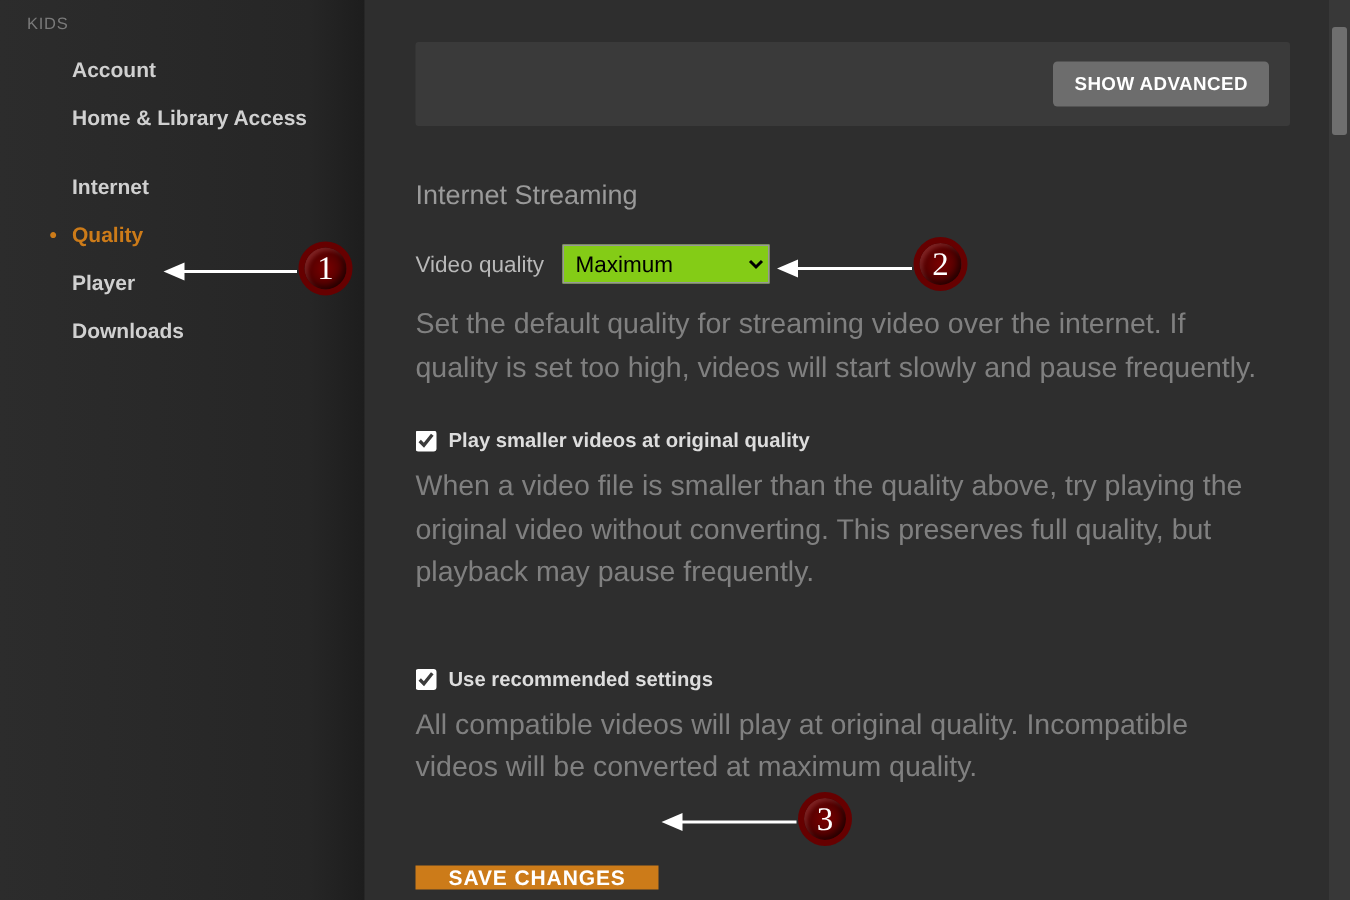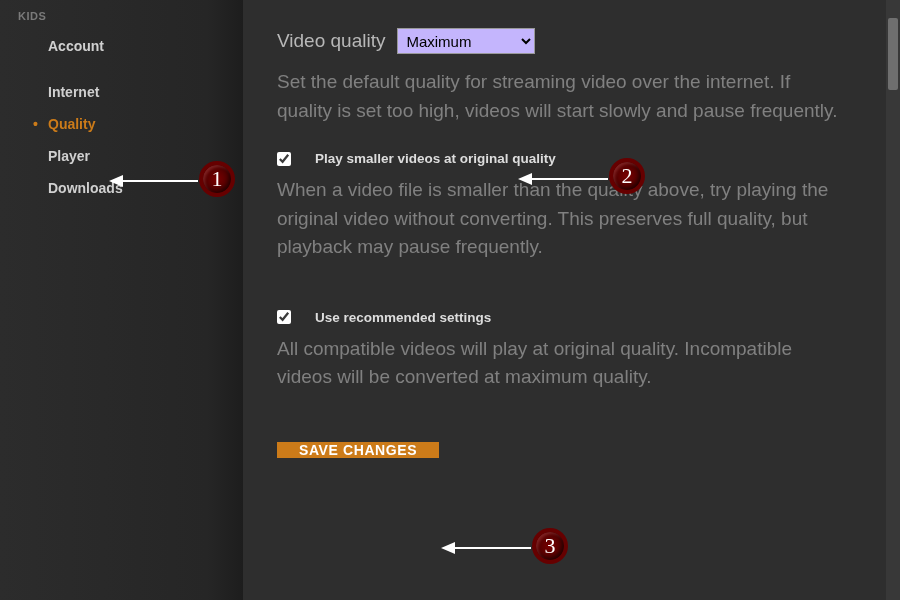--- a/index.html
+++ b/index.html
@@ -15,21 +15,21 @@
     .sidebar {
       position: absolute;
       left: 0; top: 0; bottom: 0;
       width: 243px;
       background: linear-gradient(90deg, #2c2c2c 0%, #262626 85%, #1d1d1d 100%);
       padding-top: 2px;
     }
     .section-header {
       color: #7a7a7a;
       font-size: 11px;
-      font-weight: 700;
+      font-weight: 400;
       letter-spacing: 0.5px;
       padding: 8px 18px;
     }
     .nav-item {
       display: block;
       color: #d0d0d0;
       font-size: 14px;
       padding: 8px 0 8px 48px;
       cursor: pointer;
       position: relative;
@@ -92,41 +92,41 @@
       margin-bottom: 22px;
     }
     .row {
       display: flex;
       align-items: center;
       gap: 12px;
       margin-bottom: 14px;
     }
     .label {
       color: #b8b8b8;
-      font-size: 19px;
+      font-size: 15px;
     }
     select.quality {
       width: 138px;
       height: 26px;
       font-size: 15px;
       padding-left: 4px;
-      background: #c4b5fd;
+      background: #84cc16;
       border: 1px solid #999;
     }
     .help {
       color: #808080;
       font-size: 19px;
       line-height: 1.5;
       margin-bottom: 26px;
       max-width: 570px;
     }
     .check-row {
       display: flex;
-      align-items: center;
-      gap: 24px;
+      align-items: flex-end;
+      gap: 8px;
       margin-bottom: 10px;
     }
     .check-row input { width: 14px; height: 14px; accent-color:#fff; }
     .check-label {
       color: #ddd;
       font-size: 13.5px;
       font-weight: 600;
     }
     .spacer { height: 22px; }
     .btn-save {
@@ -174,31 +174,36 @@
       border-bottom: 6px solid transparent;
       border-right: 14px solid #fff;
     }
   </style>
 </head>
 <body>
 
 <div class="sidebar">
   <div class="section-header">KIDS</div>
   <a class="nav-item">Account</a>
+  <a class="nav-item">Home &amp; Library Access</a>
 
   <div style="height:14px"></div>
   <a class="nav-item">Internet</a>
   <a class="nav-item active">Quality</a>
   <a class="nav-item">Player</a>
   <a class="nav-item">Downloads</a>
 </div>
 
 <div class="content">
   <div class="inner">
-
+    <div class="adv-bar">
+      <button class="btn-advanced">SHOW ADVANCED</button>
+    </div>
+
+    <div class="section-title">Internet Streaming</div>
 
     <div class="row">
       <span class="label">Video quality</span>
       <select class="quality">
         <option>Maximum</option>
       </select>
     </div>
     <div class="help">Set the default quality for streaming video over the internet. If quality is set too high, videos will start slowly and pause frequently.</div>
 
     <div class="check-row">

